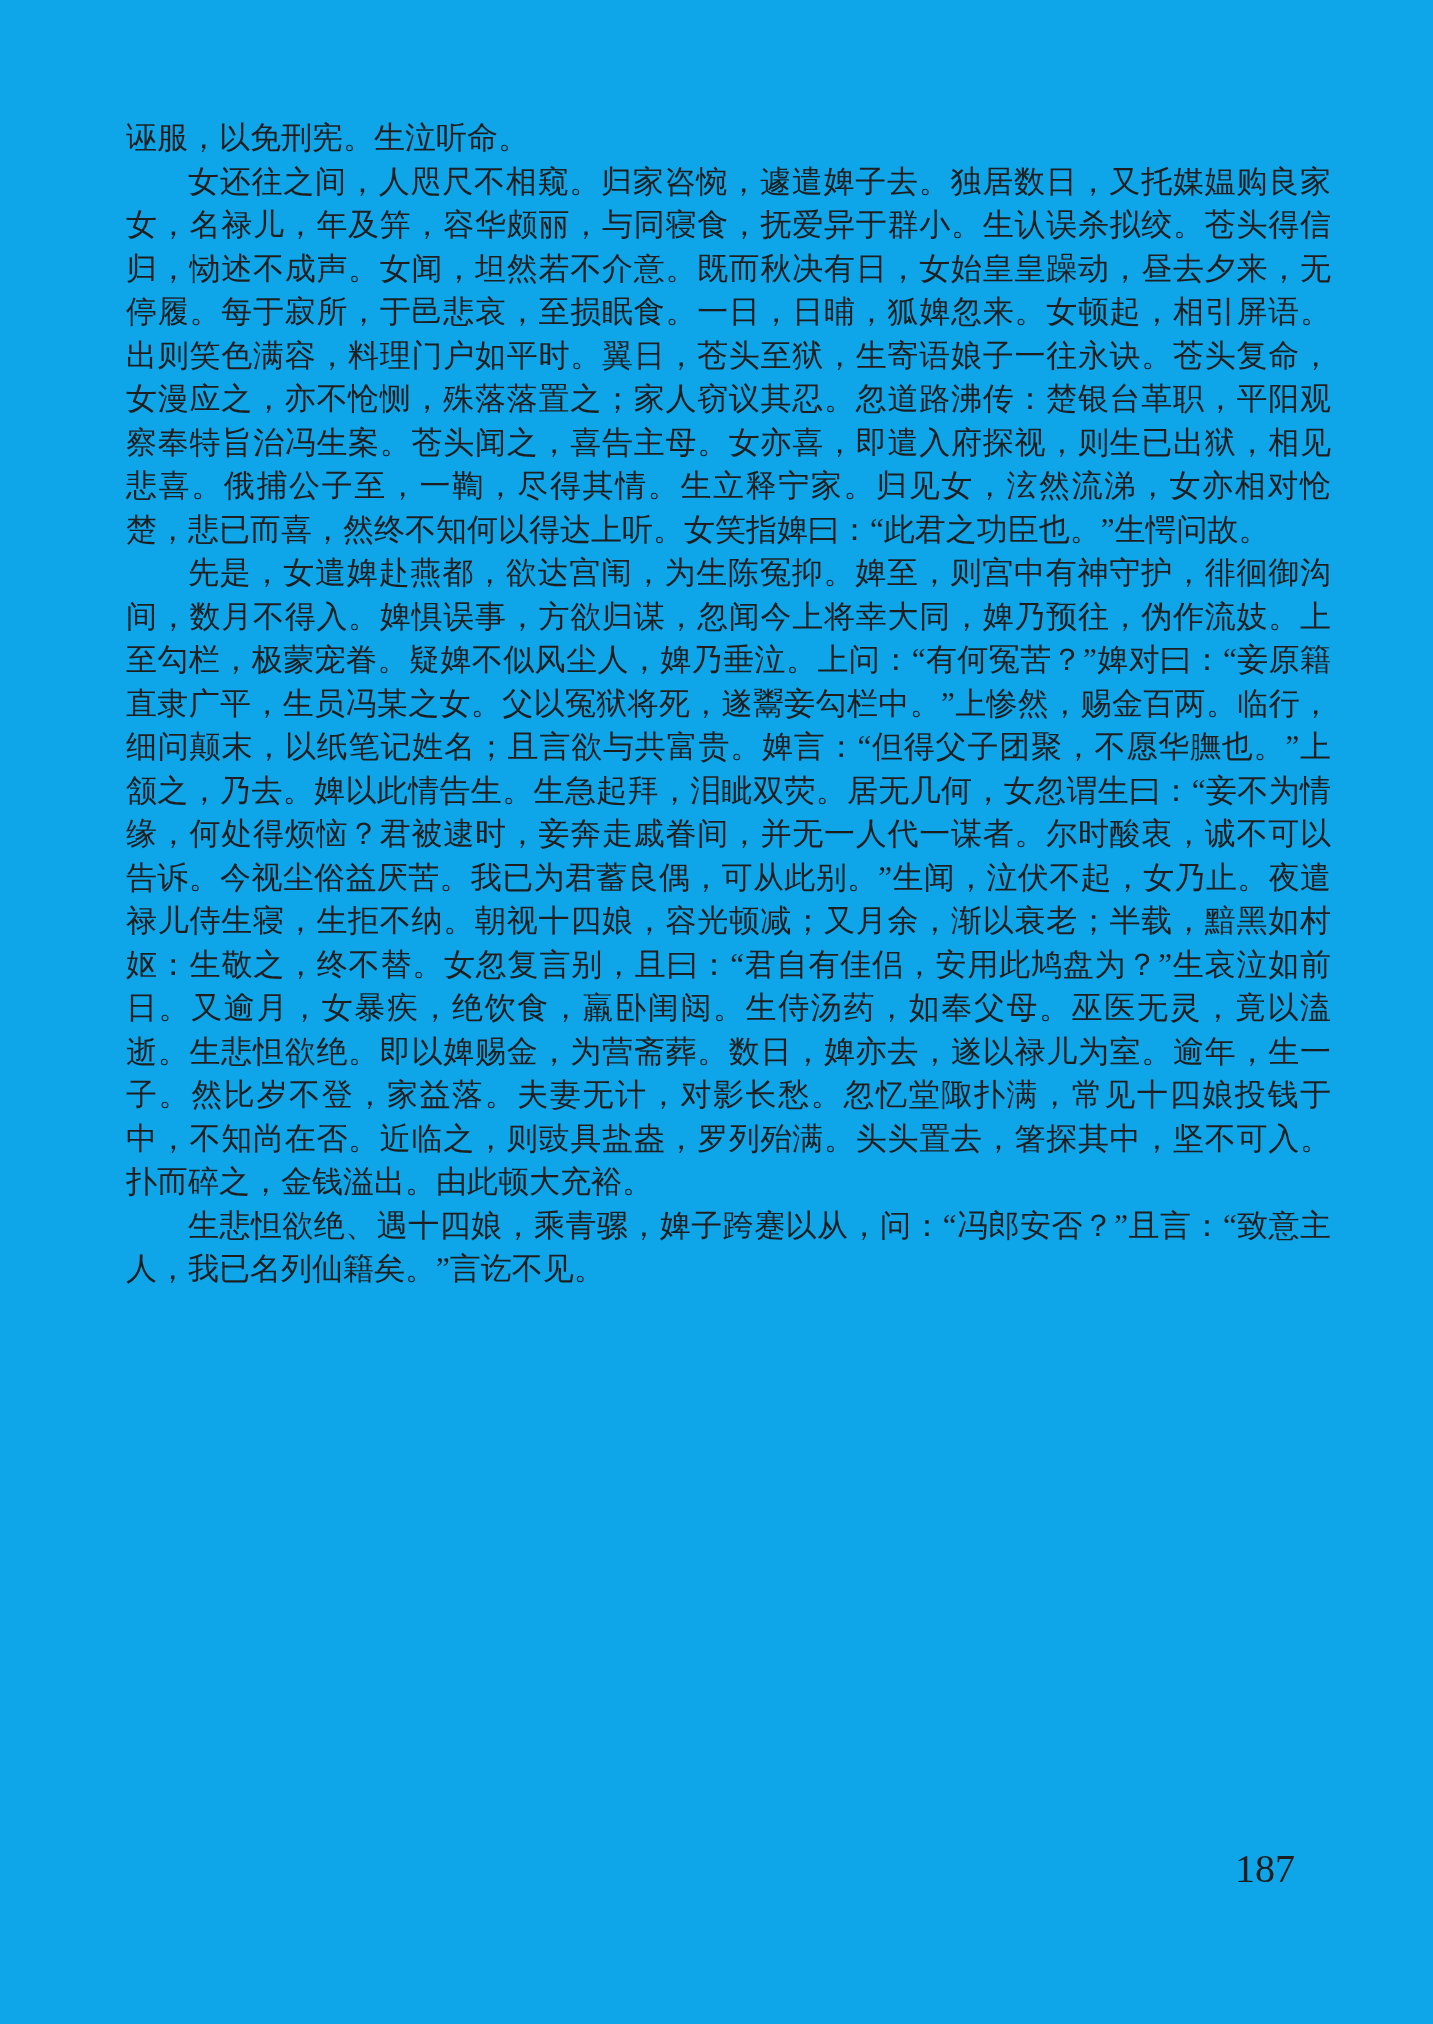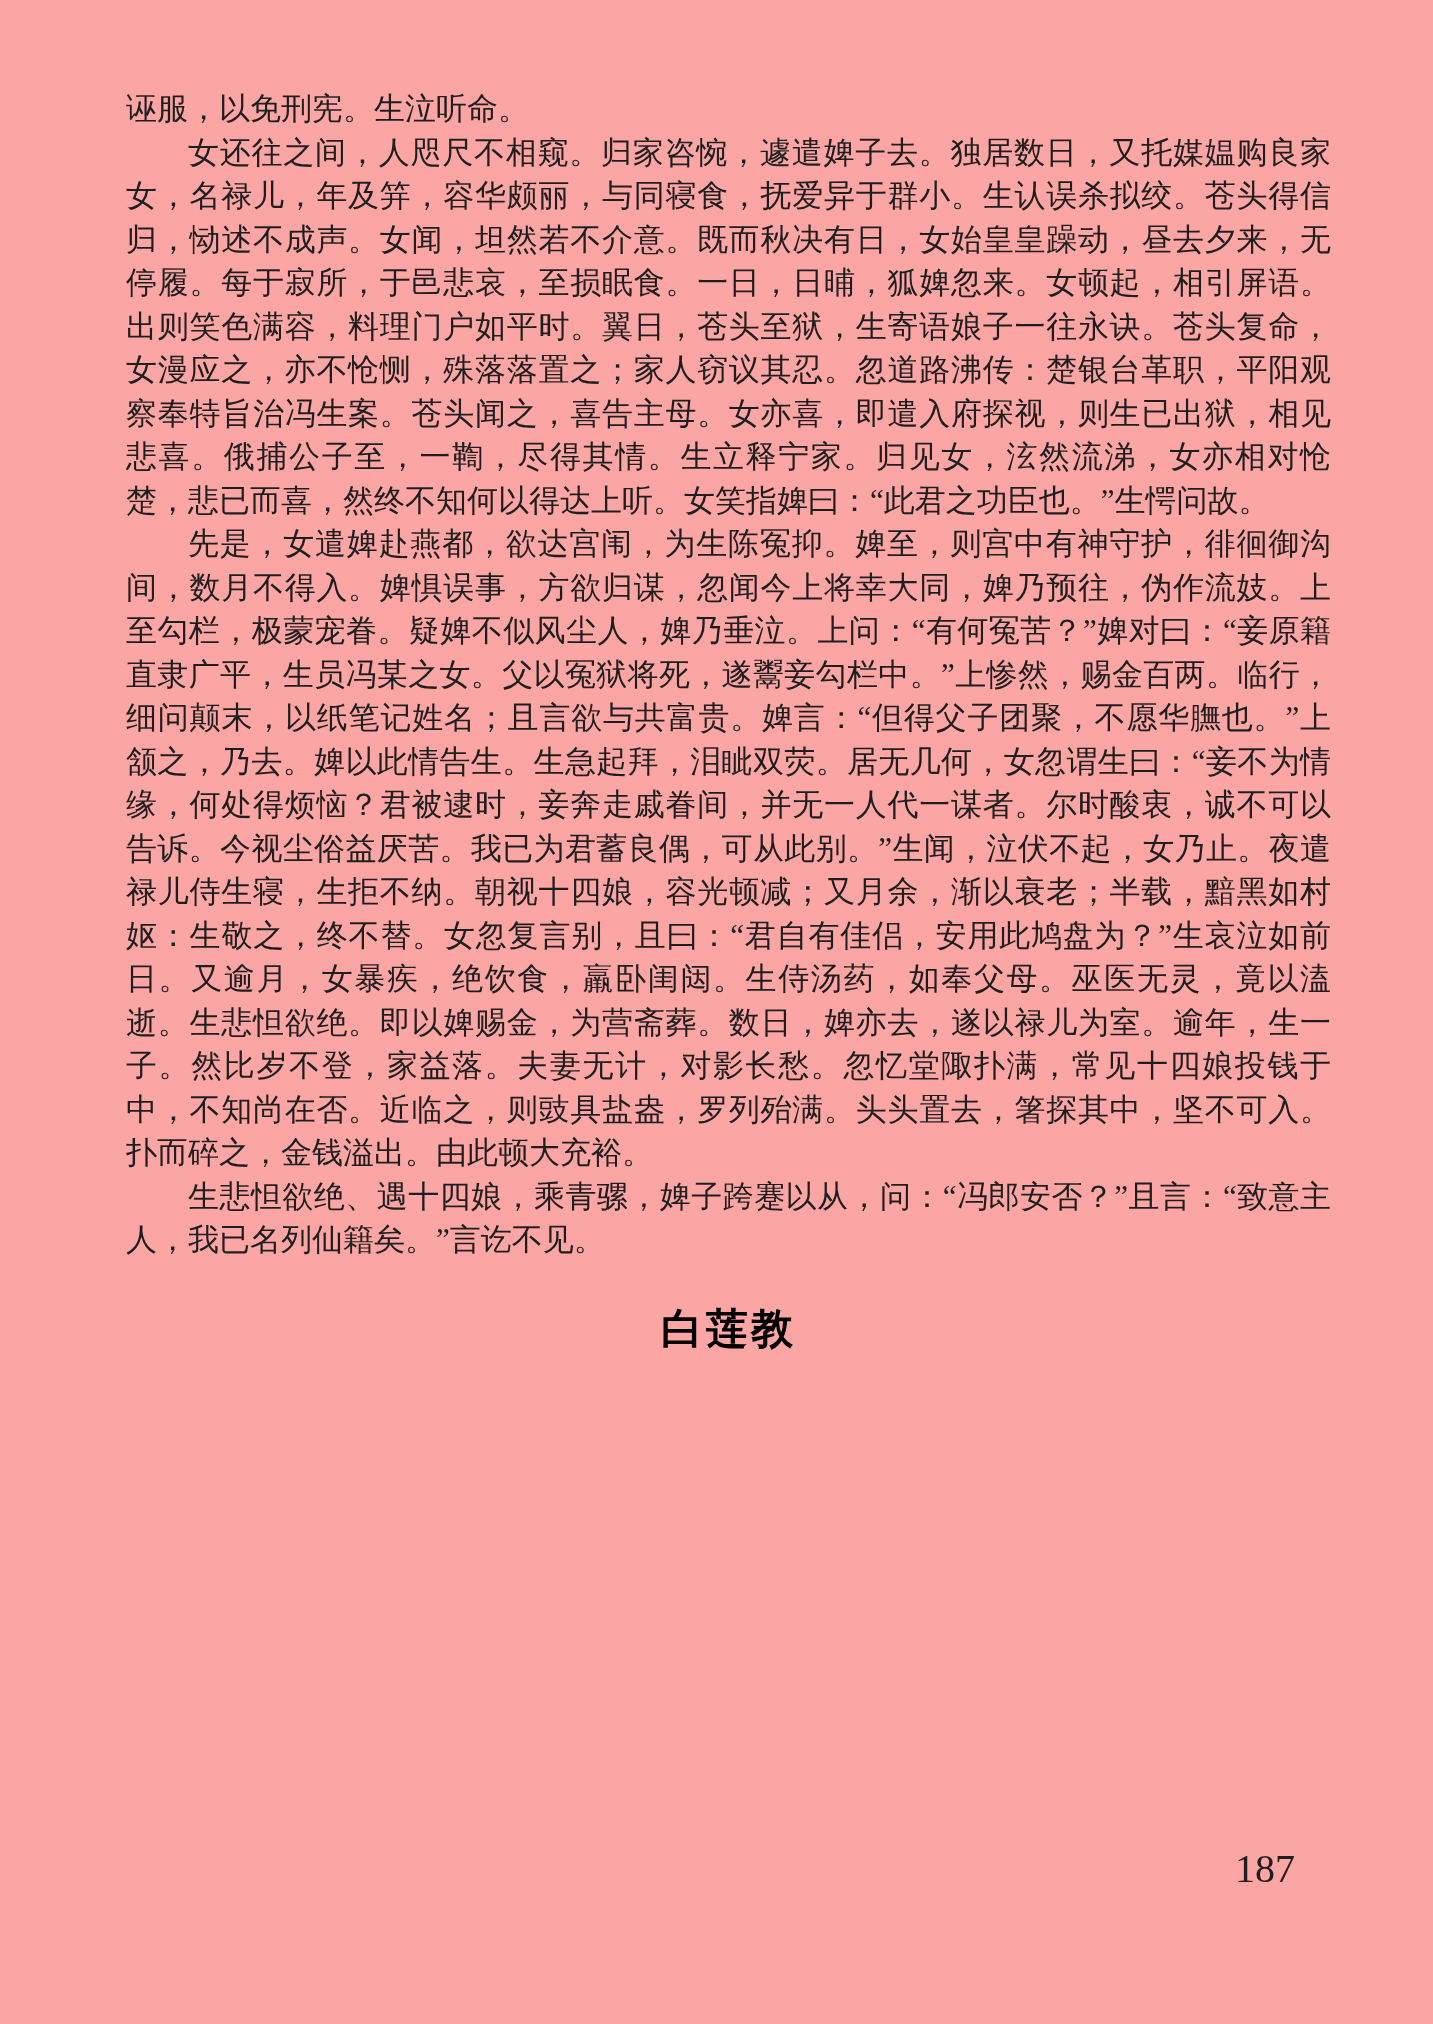--- a/index.html
+++ b/index.html
@@ -1,22 +1,22 @@
 <!DOCTYPE html>
 <html lang="zh"><head>
 <meta charset="utf-8">
 <style>
   html, body { margin: 0; padding: 0; background: #ffffff; }
   .page {
     position: relative;
     width: 1433px;
     height: 2024px;
-    background: #fca5a5;
+    background: #0ea5e9;
     box-sizing: border-box;
-    padding: 87px 102px 0 126px;
+    padding: 116px 102px 0 126px;
     overflow: hidden;
   }
   .text-body {
     font-family: "Liberation Serif", "DejaVu Serif", serif;
     font-size: 31px;
     line-height: 43.5px;
     color: #1e1e1e;
     text-align: justify;
     text-justify: inter-ideograph;
   }
@@ -49,17 +49,16 @@
 <body>
 
 <div class="page">
   <div class="text-body">
     <p class="para no-indent">诬服，以免刑宪。生泣听命。</p>
     <p class="para">女还往之间，人咫尺不相窥。归家咨惋，遽遣婢子去。独居数日，又托媒媪购良家女，名禄儿，年及笄，容华颇丽，与同寝食，抚爱异于群小。生认误杀拟绞。苍头得信归，恸述不成声。女闻，坦然若不介意。既而秋决有日，女始皇皇躁动，昼去夕来，无停履。每于寂所，于邑悲哀，至损眠食。一日，日晡，狐婢忽来。女顿起，相引屏语。出则笑色满容，料理门户如平时。翼日，苍头至狱，生寄语娘子一往永诀。苍头复命，女漫应之，亦不怆恻，殊落落置之；家人窃议其忍。忽道路沸传：楚银台革职，平阳观察奉特旨治冯生案。苍头闻之，喜告主母。女亦喜，即遣入府探视，则生已出狱，相见悲喜。俄捕公子至，一鞫，尽得其情。生立释宁家。归见女，泫然流涕，女亦相对怆楚，悲已而喜，然终不知何以得达上听。女笑指婢曰：“此君之功臣也。”生愕问故。</p>
     <p class="para">先是，女遣婢赴燕都，欲达宫闱，为生陈冤抑。婢至，则宫中有神守护，徘徊御沟间，数月不得入。婢惧误事，方欲归谋，忽闻今上将幸大同，婢乃预往，伪作流妓。上至勾栏，极蒙宠眷。疑婢不似风尘人，婢乃垂泣。上问：“有何冤苦？”婢对曰：“妾原籍直隶广平，生员冯某之女。父以冤狱将死，遂鬻妾勾栏中。”上惨然，赐金百两。临行，细问颠末，以纸笔记姓名；且言欲与共富贵。婢言：“但得父子团聚，不愿华膴也。”上颔之，乃去。婢以此情告生。生急起拜，泪眦双荧。居无几何，女忽谓生曰：“妾不为情缘，何处得烦恼？君被逮时，妾奔走戚眷间，并无一人代一谋者。尔时酸衷，诚不可以告诉。今视尘俗益厌苦。我已为君蓄良偶，可从此别。”生闻，泣伏不起，女乃止。夜遣禄儿侍生寝，生拒不纳。朝视十四娘，容光顿减；又月余，渐以衰老；半载，黯黑如村妪：生敬之，终不替。女忽复言别，且曰：“君自有佳侣，安用此鸠盘为？”生哀泣如前日。又逾月，女暴疾，绝饮食，羸卧闺闼。生侍汤药，如奉父母。巫医无灵，竟以溘逝。生悲怛欲绝。即以婢赐金，为营斋葬。数日，婢亦去，遂以禄儿为室。逾年，生一子。然比岁不登，家益落。夫妻无计，对影长愁。忽忆堂陬扑满，常见十四娘投钱于中，不知尚在否。近临之，则豉具盐盎，罗列殆满。头头置去，箸探其中，坚不可入。扑而碎之，金钱溢出。由此顿大充裕。</p>
     <p class="para">生悲怛欲绝、遇十四娘，乘青骡，婢子跨蹇以从，问：“冯郎安否？”且言：“致意主人，我已名列仙籍矣。”言讫不见。</p>
   </div>
 
-  <h1 class="section-heading">白莲教</h1>
 
 
   <div class="page-number">187</div>
 </div>
 
 </body></html>

